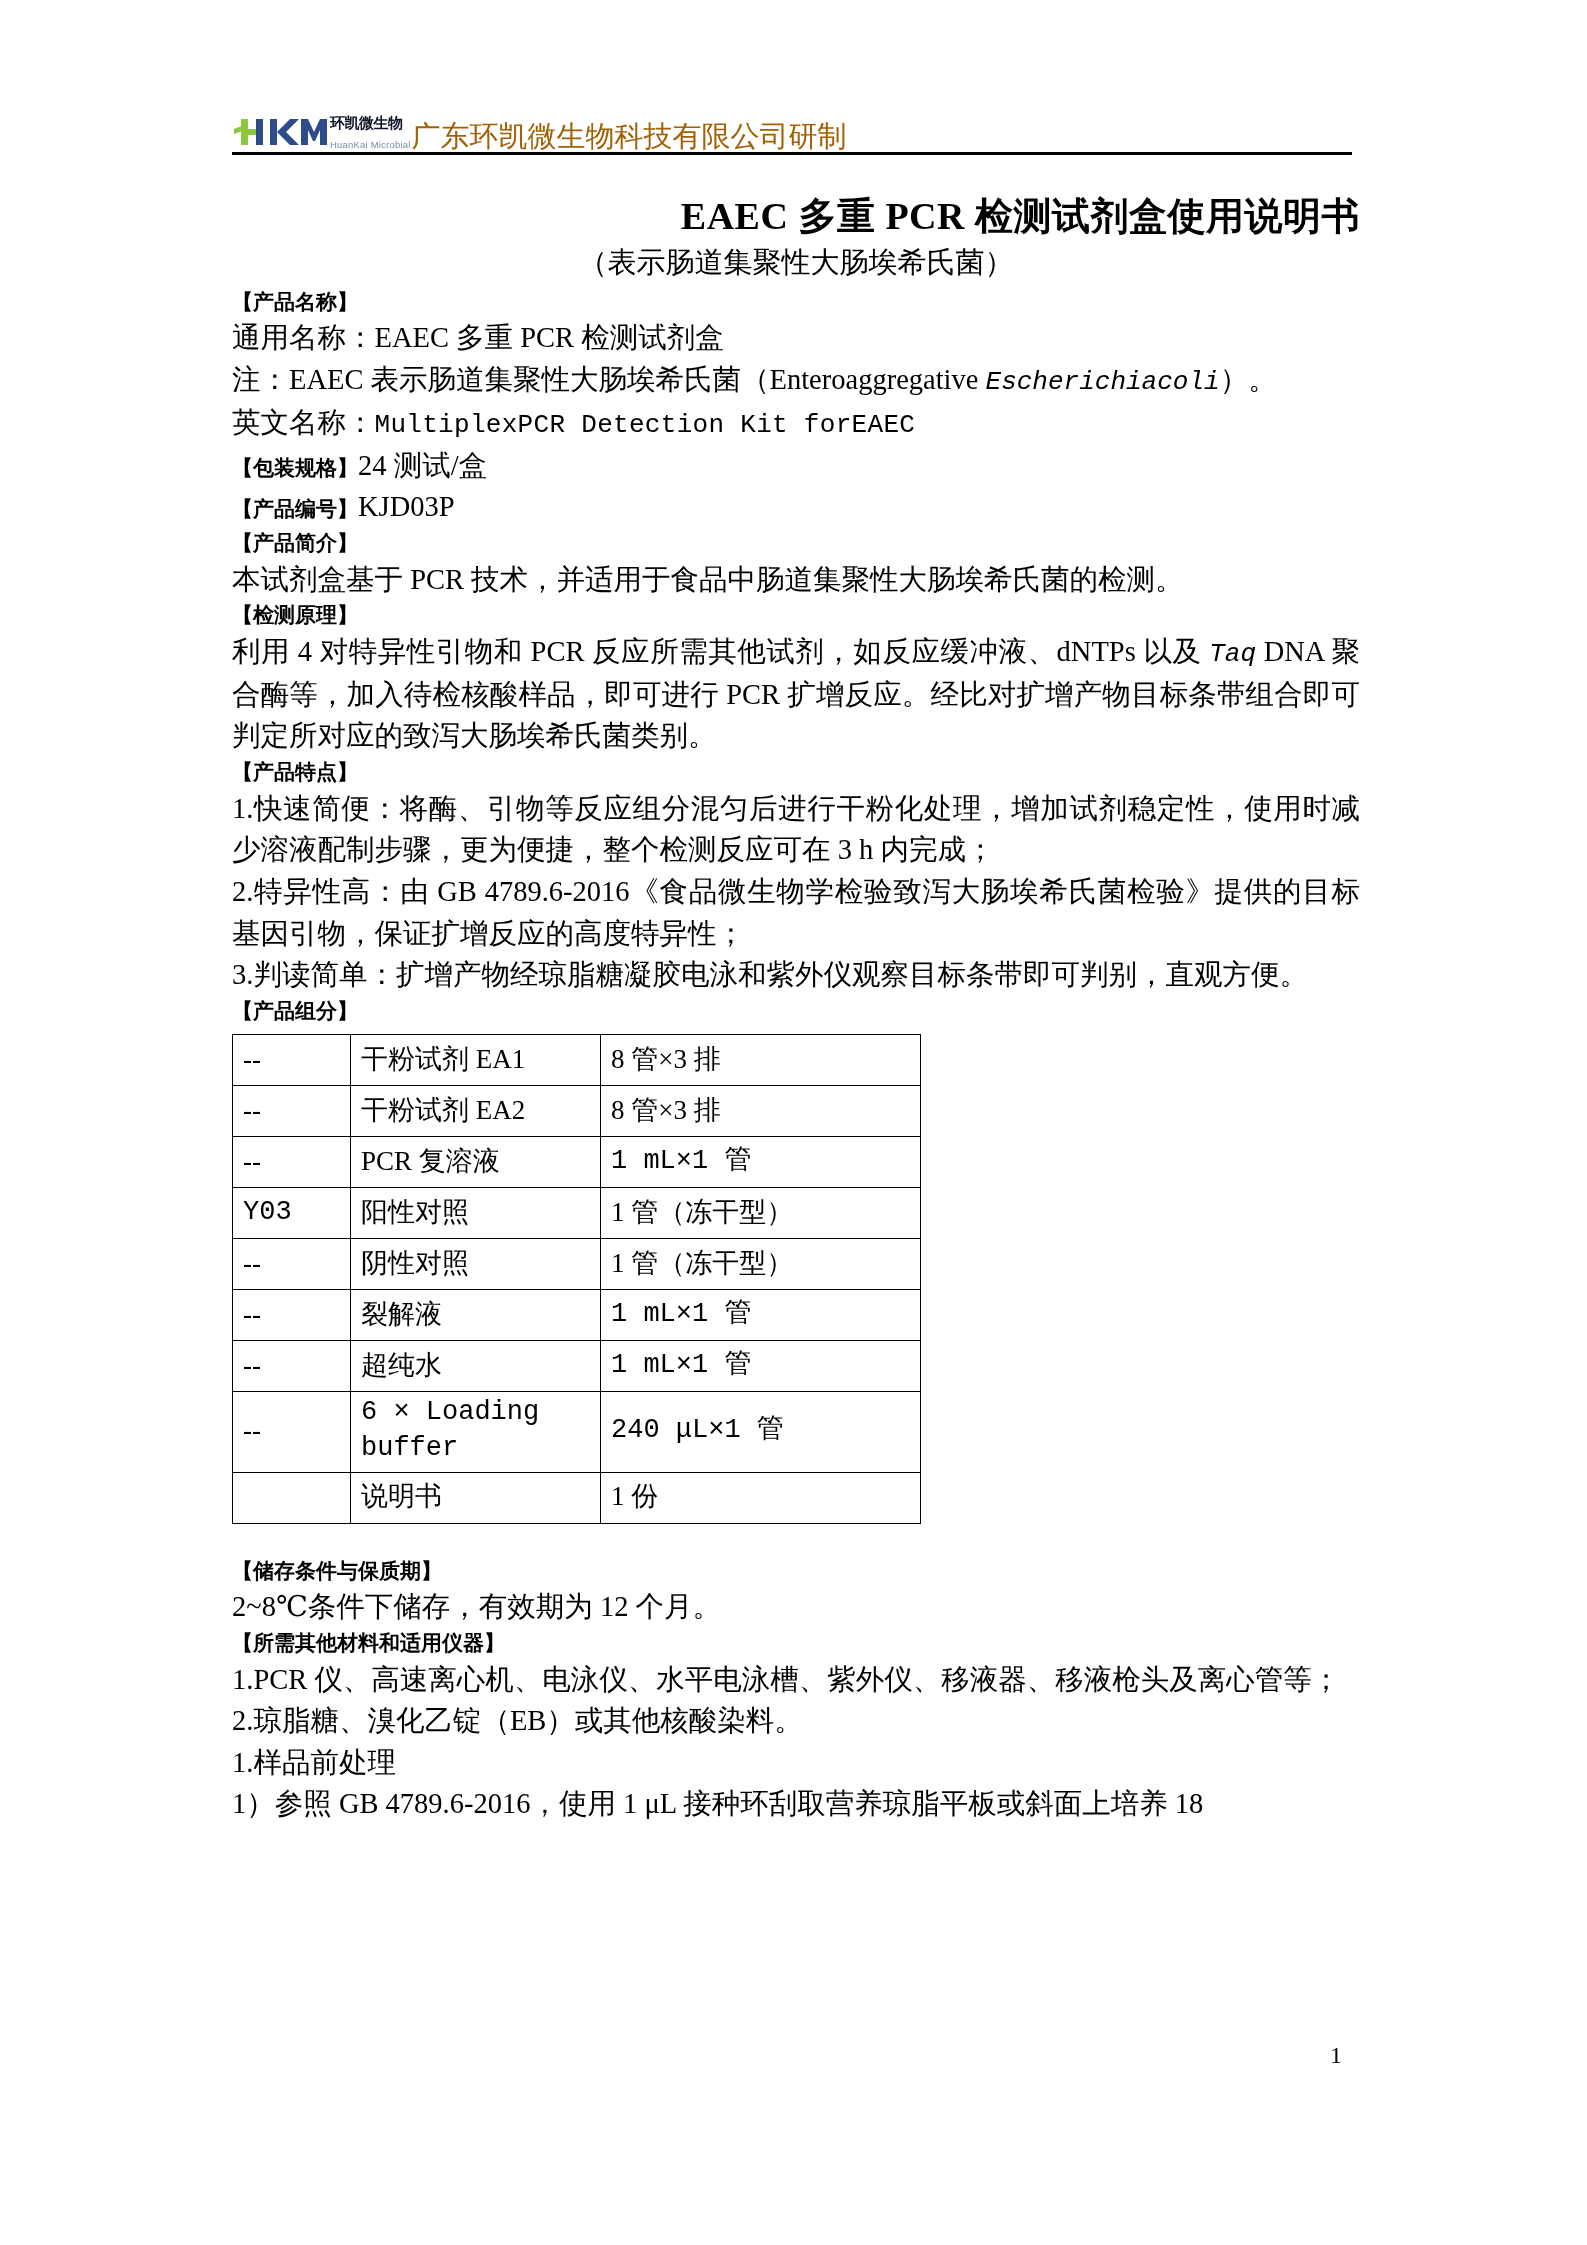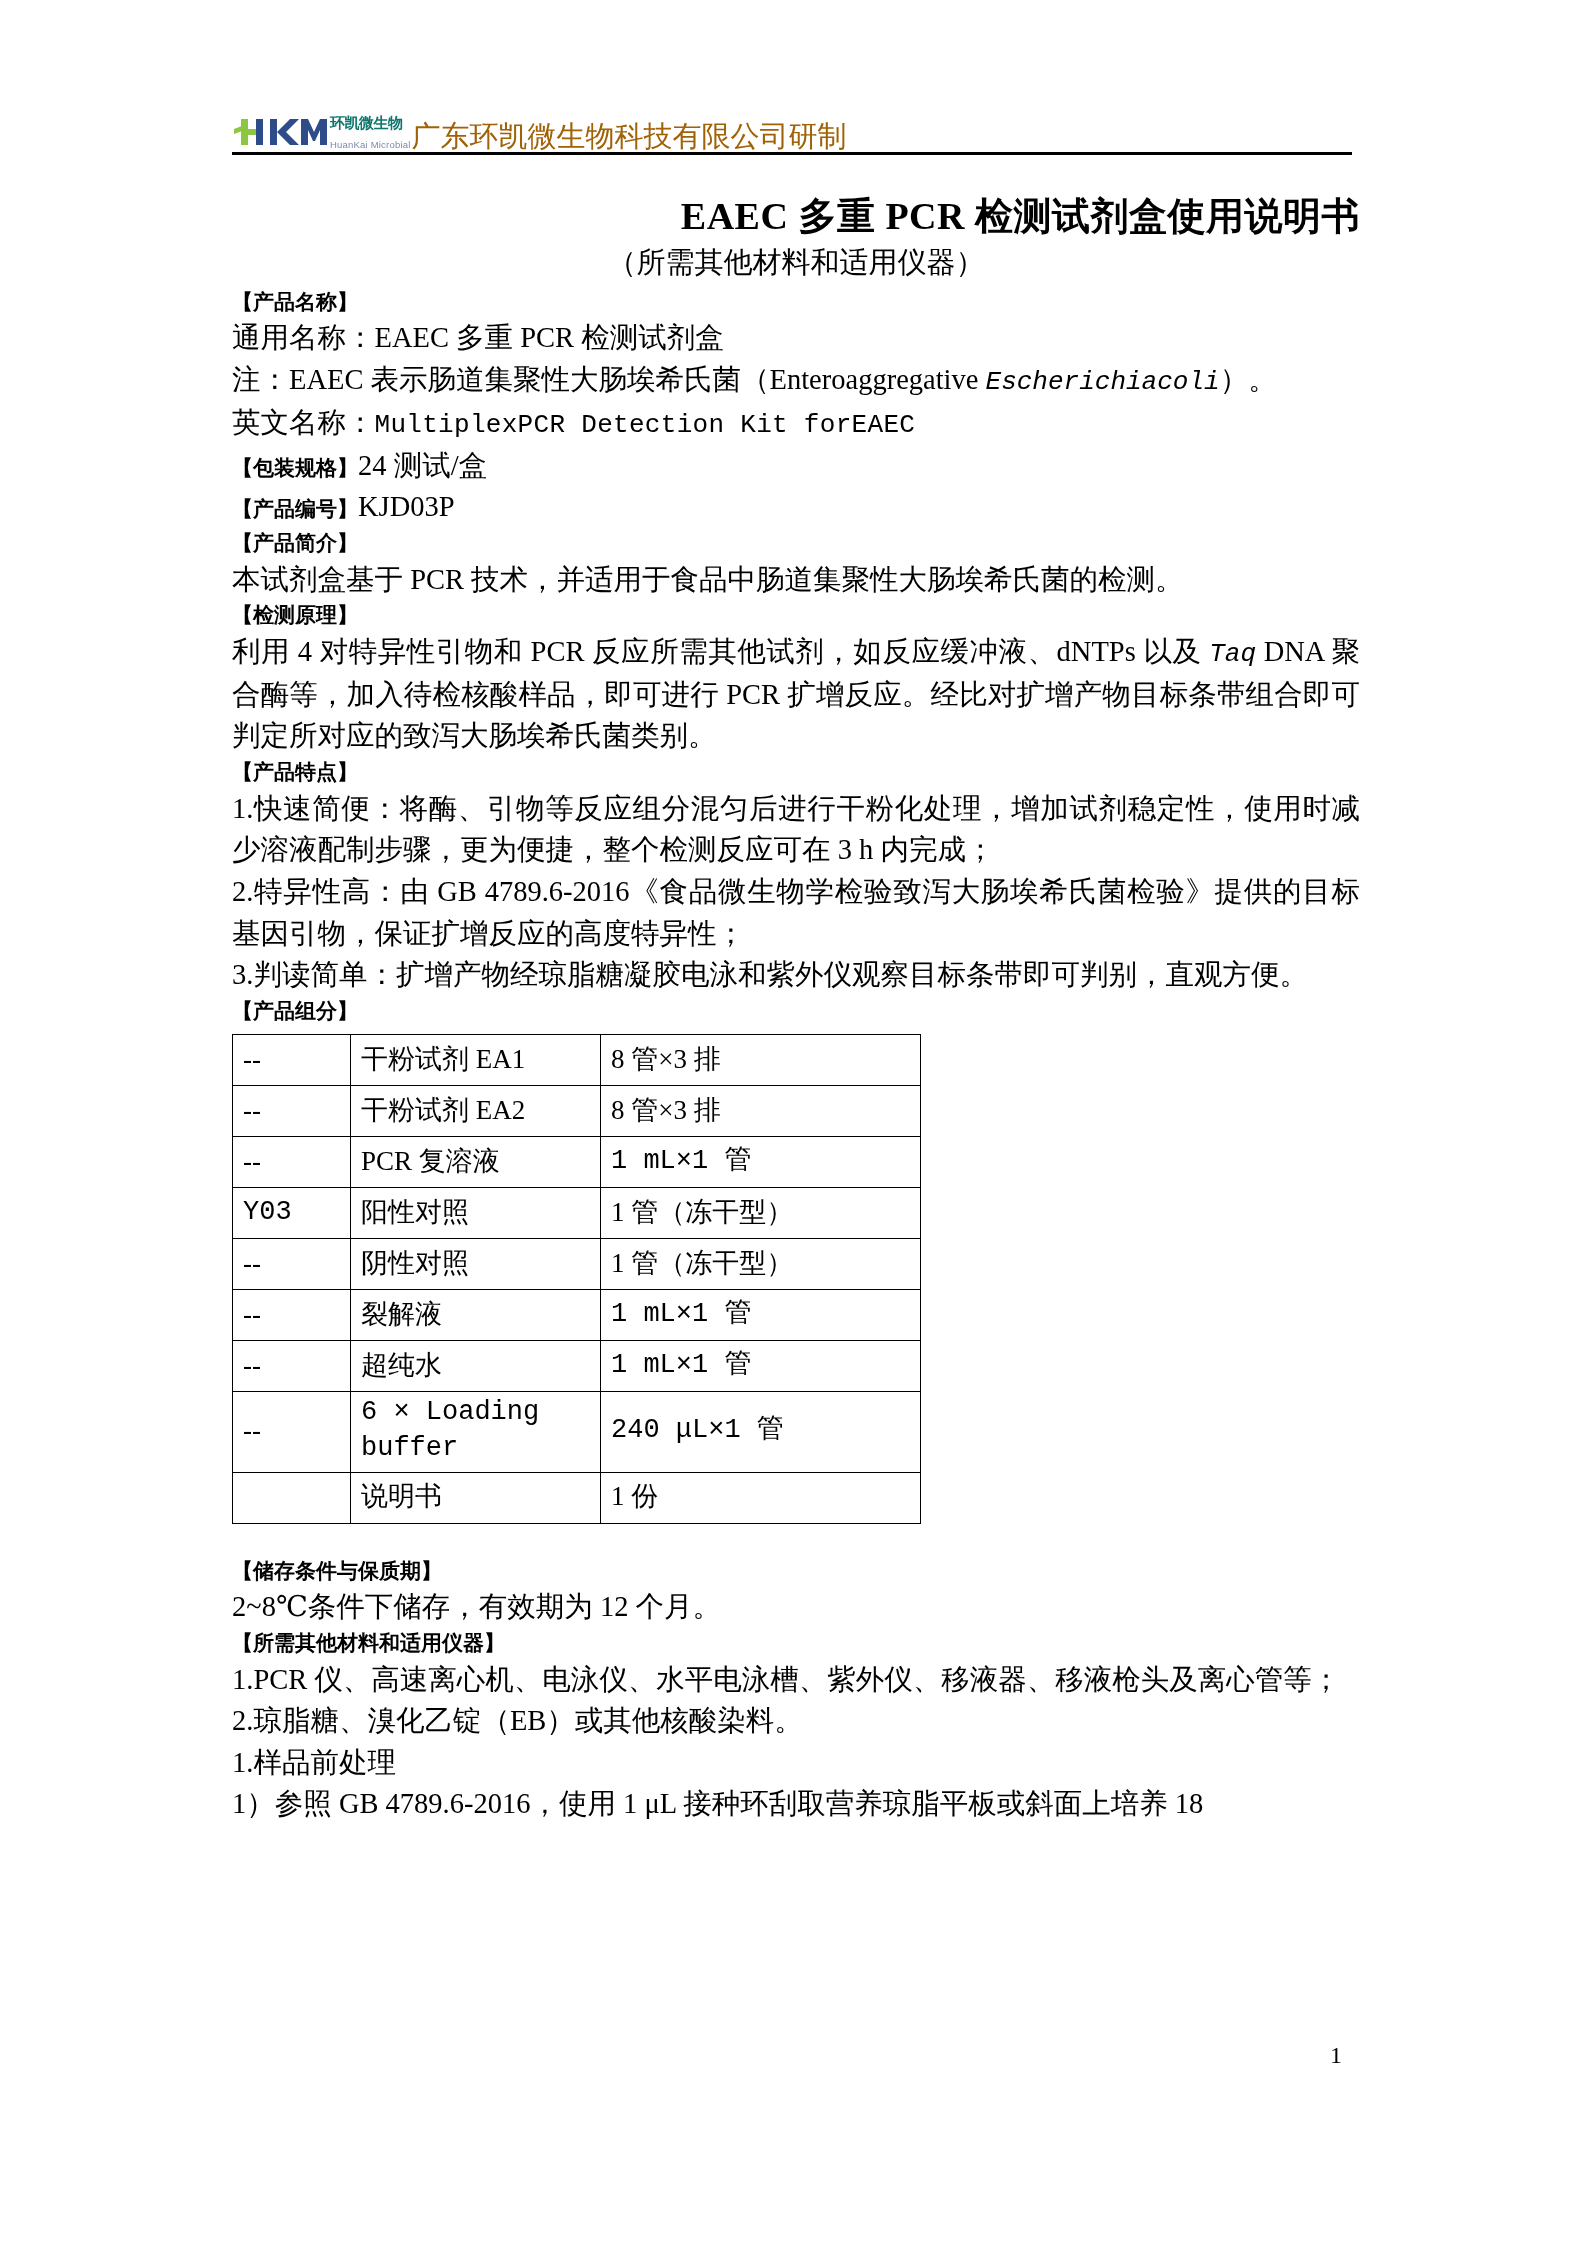--- a/index.html
+++ b/index.html
@@ -47,21 +47,21 @@
     display: flex;
     flex-direction: column;
     justify-content: center;
     margin-left: 2px;
     line-height: 1;
   }
   .logo-cn-top {
     font-family: "Liberation Sans", sans-serif;
     font-size: 15px;
     font-weight: 700;
-    color: #0f766e;
+    color: #0f172a;
     letter-spacing: -0.5px;
     white-space: nowrap;
   }
   .logo-cn-bot {
     font-family: "Liberation Sans", sans-serif;
     font-size: 9.5px;
     color: #7d8aa8;
     letter-spacing: 0.2px;
     white-space: nowrap;
     margin-top: 10px;
@@ -184,21 +184,21 @@
         <span class="logo-cn-bot">HuanKai Microbial</span>
       </span>
     </div>
     <div class="header-title">广东环凯微生物科技有限公司研制</div>
   </div>
   <div class="header-rule"></div>
 
   <div class="content">
 
     <div class="doc-title">EAEC 多重 PCR 检测试剂盒使用说明书</div>
-    <div class="doc-subtitle">（所需其他材料和适用仪器）</div>
+    <div class="doc-subtitle">（表示肠道集聚性大肠埃希氏菌）</div>
 
     <p class="sect">【产品名称】</p>
 
     <p class="line"><span>通用名称：</span><span>EAEC 多重 PCR 检测试剂盒</span></p>
 
     <p class="line"><span>注：</span><span>EAEC 表示肠道集聚性大肠埃希氏菌（Enteroaggregative </span><span class="mono-ital">Escherichia</span><span class="mono-ital">coli</span><span>）。</span></p>
 
     <p class="line"><span>英文名称：</span><span class="mono">MultiplexPCR Detection Kit forEAEC</span></p>
 
     <p class="line"><span class="sect">【包装规格】</span><span>24 测试/盒</span></p>

